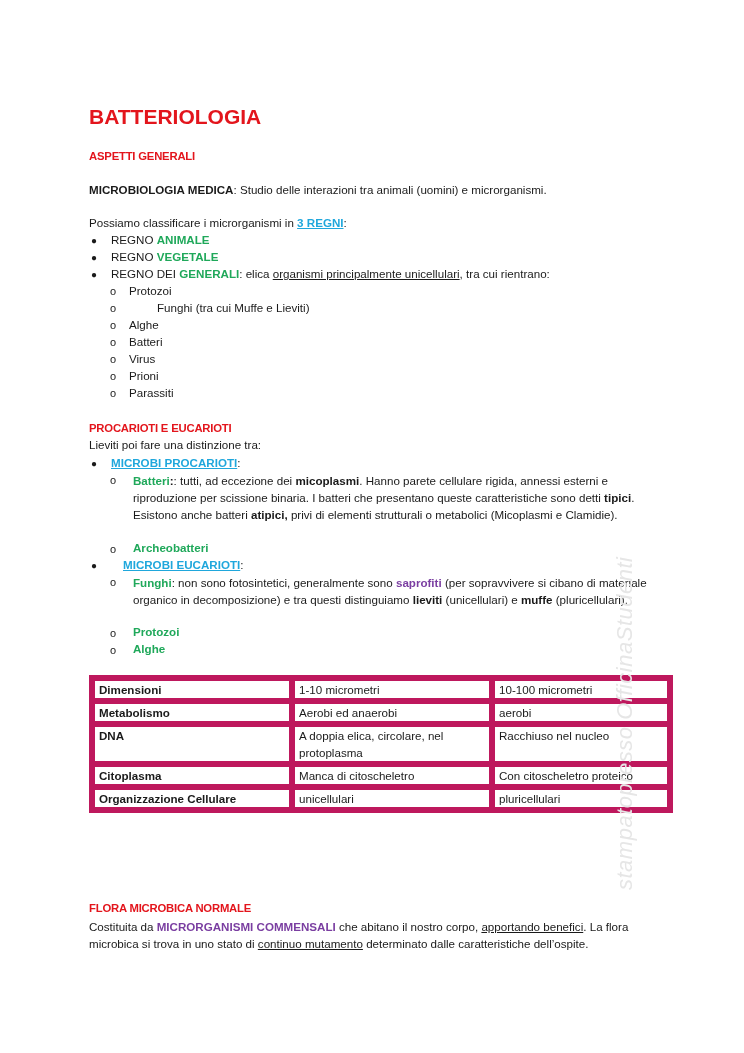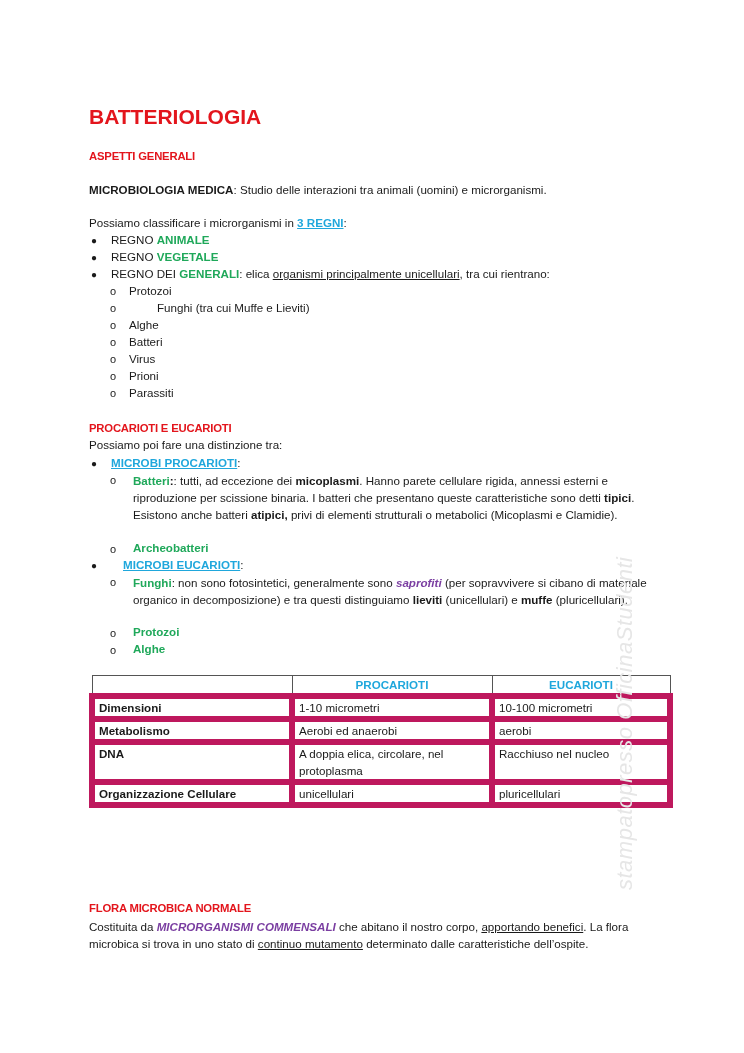--- a/index.html
+++ b/index.html
@@ -2,21 +2,21 @@
 <html><head>
 <meta charset="utf-8">
 <style>
   html, body { margin:0; padding:0; background:#ffffff; }
   body { width:744px; height:1053px; position:relative; overflow:hidden;
          font-family:"Liberation Sans", sans-serif; color:#1a1a1a; font-size:11.6px; }
   .page { position:absolute; left:0; top:0; width:744px; height:1053px; }
   .abs { position:absolute; white-space:nowrap; }
   .blue { color:#1fa7dc;text-decoration:underline; }
   .green { color:#1fa85a; }
-  .purple { color:#7a3ea1;font-style:italic; }
+  .purple { color:#7a3ea1; }
   .b { font-weight:bold; }
   .u { text-decoration:underline; }
   .title { left:89px; top:105px; font-size:21px; font-weight:bold; color:#e3151c; }
   .h2 { font-size:11.3px; font-weight:bold; color:#e3151c; letter-spacing:-0.2px; }
   .bullet { position:absolute; font-size:10px; }
   .circ { position:absolute; font-size:11px; }
   .para { position:absolute; left:133px; width:520px; line-height:17px; white-space:normal; }
 
   table.cmp { position:absolute; left:89px; top:675px; width:584px; border-collapse:collapse;
               font-size:11.6px; }
@@ -73,21 +73,21 @@
     <div class="abs" style="left:129px; top:335px;">Batteri</div>
     <span class="circ" style="left:110px; top:353px;">o</span>
     <div class="abs" style="left:129px; top:352px;text-align:right;">Virus</div>
     <span class="circ" style="left:110px; top:370px;">o</span>
     <div class="abs" style="left:129px; top:369px;">Prioni</div>
     <span class="circ" style="left:110px; top:387px;">o</span>
     <div class="abs" style="left:129px; top:386px;">Parassiti</div>
   </div>
 
   <div class="abs h2" style="left:89px; top:422px;">PROCARIOTI E EUCARIOTI</div>
-  <div class="abs" style="left:89px; top:438px;">Possiamo poi fare una distinzione tra:</div>
+  <div class="abs" style="left:89px; top:438px;">Lieviti poi fare una distinzione tra:</div>
 
   <span class="bullet" style="left:91px; top:458px;">●</span>
   <div class="abs" style="left:111px; top:456px;">
     <span class="b blue">MICROBI PROCARIOTI</span><span>:</span>
   </div>
 
   <span class="circ" style="left:110px; top:474px;">o</span>
   <div class="para" style="top:472px;"><span class="b green">Batteri</span><span class="b" style="color:#1a1a1a">:</span><span>: tutti, ad eccezione dei </span><span class="b">micoplasmi</span><span>. Hanno parete cellulare rigida, annessi esterni e riproduzione per scissione binaria. I batteri che presentano queste caratteristiche sono detti </span><span class="b">tipici</span><span>. Esistono anche batteri </span><span class="b">atipici,</span><span> privi di elementi strutturali o metabolici (Micoplasmi e Clamidie).</span></div>
 
   <span class="circ" style="left:110px; top:543px;">o</span>
@@ -101,41 +101,41 @@
   <span class="circ" style="left:110px; top:576px;">o</span>
   <div class="para" style="top:574px;"><span class="b green">Funghi</span><span>: non sono fotosintetici, generalmente sono </span><span class="b purple">saprofiti</span><span> (per sopravvivere si cibano di materiale organico in decomposizione) e tra questi distinguiamo </span><span class="b">lieviti</span><span> (unicellulari) e </span><span class="b">muffe</span><span> (pluricellulari).</span></div>
 
   <span class="circ" style="left:110px; top:627px;">o</span>
   <div class="abs b green" style="left:133px; top:625px;">Protozoi</div>
   <span class="circ" style="left:110px; top:644px;">o</span>
   <div class="abs b green" style="left:133px; top:642px;">Alghe</div>
 
   <table class="cmp">
     <tbody>
-        <tr>
-      <th></th>
-      <th>PROCARIOTI</th>
-      <th>EUCARIOTI</th>
-    </tr>
     <tr>
       <td class="rl">Dimensioni</td>
       <td class="c2">1-10 micrometri</td>
       <td>10-100 micrometri</td>
     </tr>
     <tr>
       <td class="rl">Metabolismo</td>
       <td class="c2">Aerobi ed anaerobi</td>
       <td>aerobi</td>
     </tr>
     <tr>
       <td class="rl">DNA</td>
       <td class="c2">A doppia elica, circolare, nel protoplasma</td>
       <td>Racchiuso nel nucleo</td>
     </tr>
     <tr>
+      <td class="rl">Citoplasma</td>
+      <td class="c2">Manca di citoscheletro</td>
+      <td>Con citoscheletro proteico</td>
+    </tr>
+    <tr>
       <td class="rl">Organizzazione Cellulare</td>
       <td class="c2">unicellulari</td>
       <td>pluricellulari</td>
     </tr>
   </tbody>
     </table>
 
   <div class="abs h2" style="left:89px; top:902px;">FLORA MICROBICA NORMALE</div>
   <div class="para" style="left:89px; top:918px; width:565px;"><span>Costituita da </span><span class="b purple">MICRORGANISMI COMMENSALI</span><span> che abitano il nostro corpo, </span><span class="u">apportando benefici</span><span>. La flora microbica si trova in uno stato di </span><span class="u">continuo mutamento</span><span> determinato dalle caratteristiche dell’ospite.</span></div>
 

